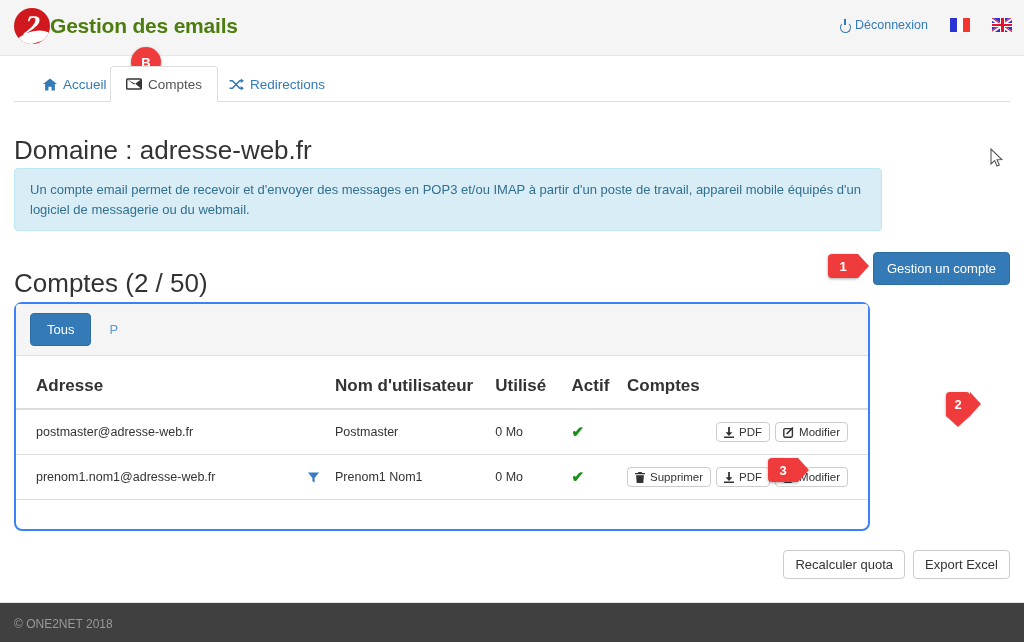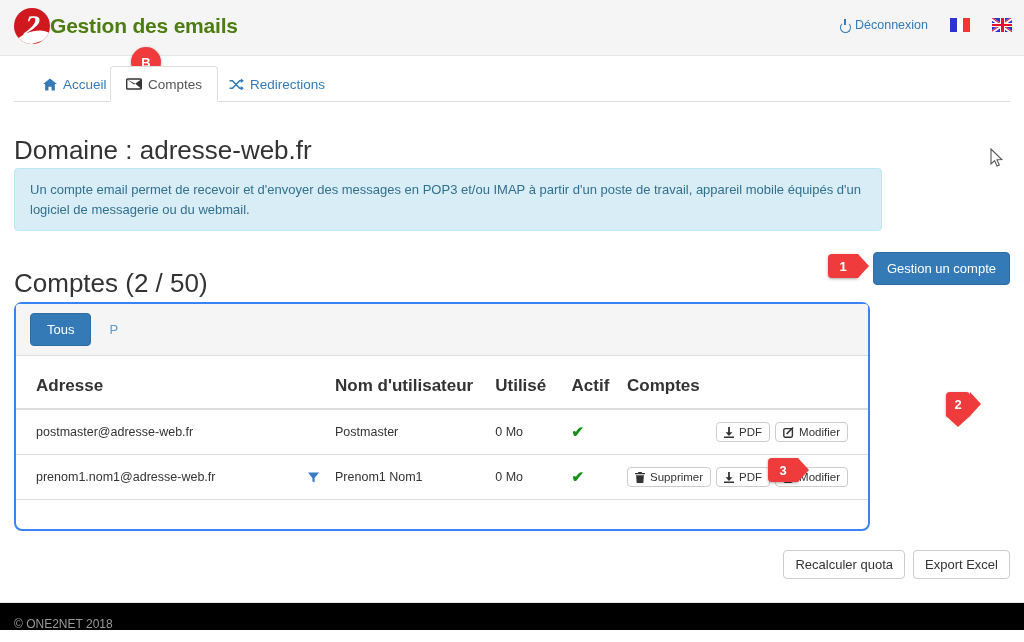--- a/index.html
+++ b/index.html
@@ -154,22 +154,22 @@
   .actions-cell { text-align:right; padding-right:20px !important; }
   .actions-wrap { display:flex; justify-content:flex-end; gap:5px; }
 
   
   .bottom-btns {
     position:absolute; right:14px; top:550px; display:flex; gap:8px;
   }
 
   
   .footer {
-    position:absolute; left:0; top:602px; width:1024px; height:28px;
-    background:#000000; border-top:1px solid #e7e7e7;
+    position:absolute; left:0; top:602px; width:1024px; height:40px;
+    background:#404040; border-top:1px solid #e7e7e7;
   }
   .footer span {
     position:absolute; left:14px; top:14px; font-size:12px; color:#999;
   }
 
   
   .marker {
     position:absolute; background:#ef3b3b; color:#fff;
     font-size:13px; font-weight:bold;
     display:flex; align-items:center; justify-content:center;

